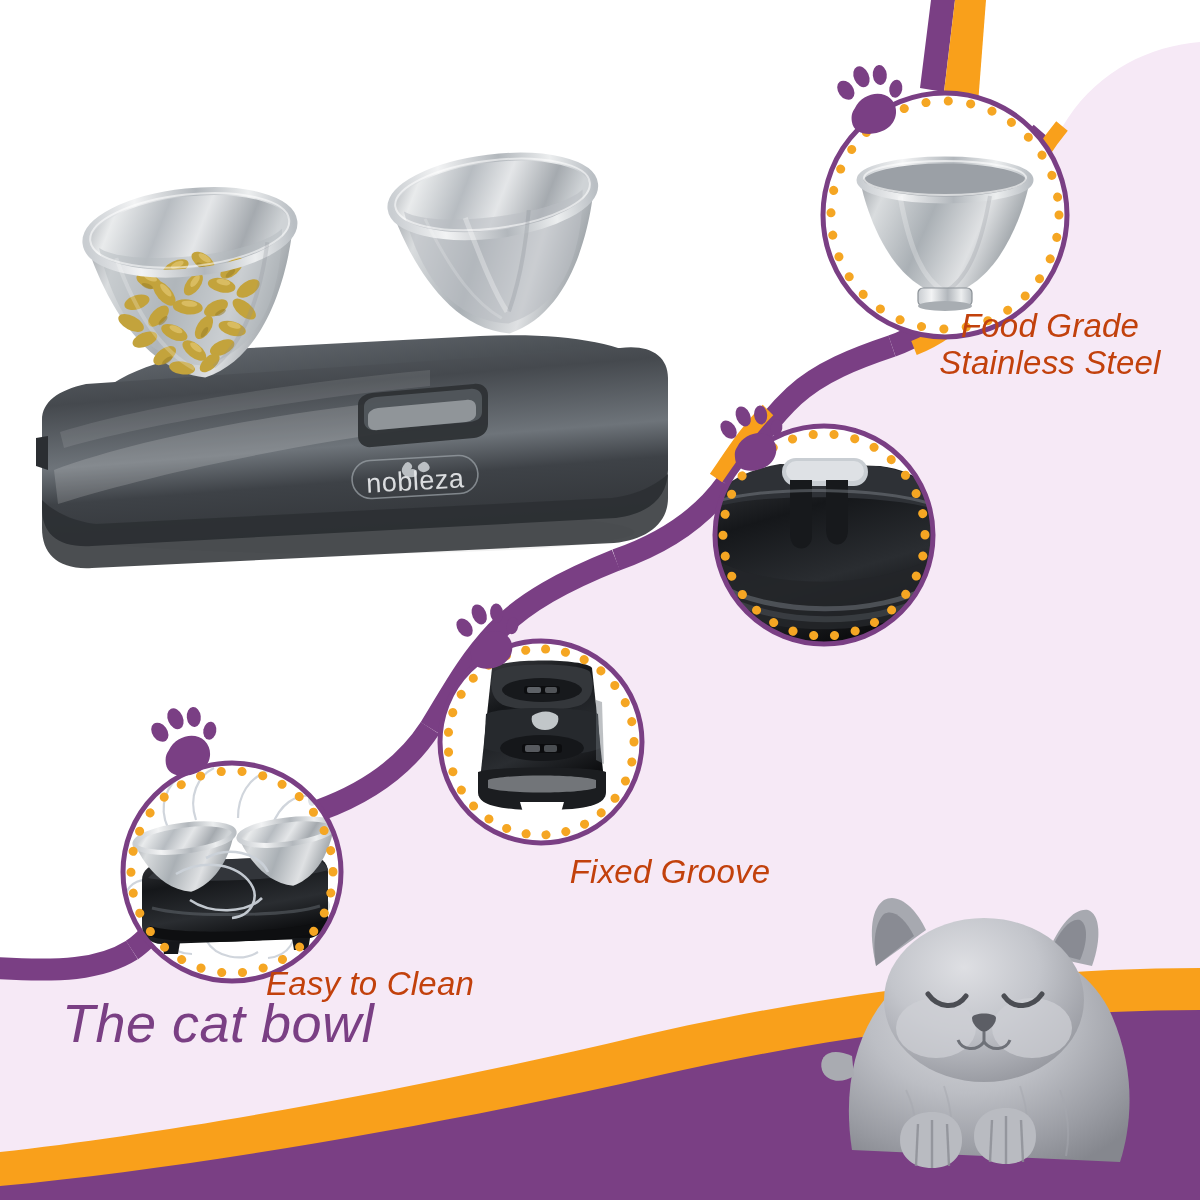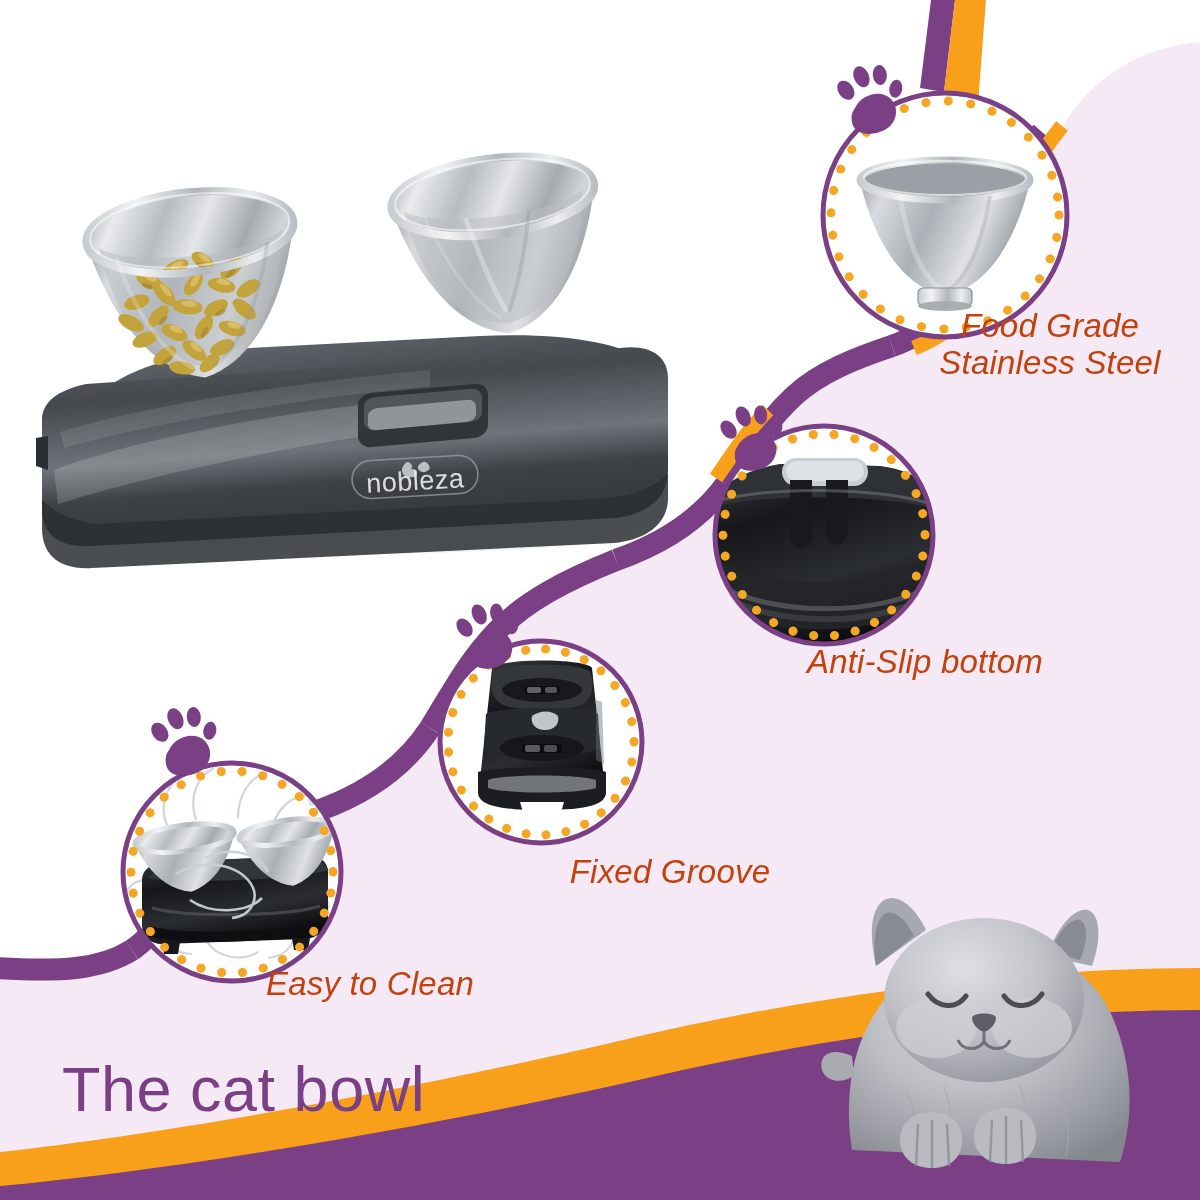--- a/index.html
+++ b/index.html
@@ -24,25 +24,25 @@
     text-align:center;
     white-space:pre-line;
     pointer-events:none;
   }
   #lbl-steel{left:900px;top:308px;width:300px;font-size:33px;}
   #lbl-anti{left:760px;top:644px;width:330px;font-size:33px;}
   #lbl-groove{left:520px;top:854px;width:300px;font-size:33px;text-align:center;}
   #lbl-clean{left:200px;top:966px;width:340px;font-size:33px;}
 
   #main-title{
-    position:absolute;left:62px;top:1053px;
+    position:absolute;left:62px;top:992px;
     color:#7a3f84;
     font-family:"Liberation Sans", sans-serif;
-    font-weight:400;
-    font-size:63px;letter-spacing:.5px;
+    font-style:italic;font-weight:400;
+    font-size:54px;letter-spacing:.5px;
     white-space:nowrap;
   }
 </style>
 </head>
 <body>
 
 <div id="stage">
 
   <svg class="layer" viewBox="0 0 1200 1200">
     <defs>
@@ -539,21 +539,20 @@
           <path d="M 1006 1116 L 1006 1164"></path>
           <path d="M 1021 1120 L 1023 1162"></path>
         </g>
       </g>
     </g>
   </svg>
 
   <div class="callout-label" id="lbl-steel">Food Grade
 Stainless Steel</div>
 
-  <div class="callout-label" id="lbl-anti">Anti-Slip bottom</div>
 
   <div class="callout-label" id="lbl-groove">Fixed Groove</div>
 
   <div class="callout-label" id="lbl-clean">Easy to Clean</div>
 
   <div id="main-title">The cat bowl</div>
 
 </div>
 
 </body></html>

